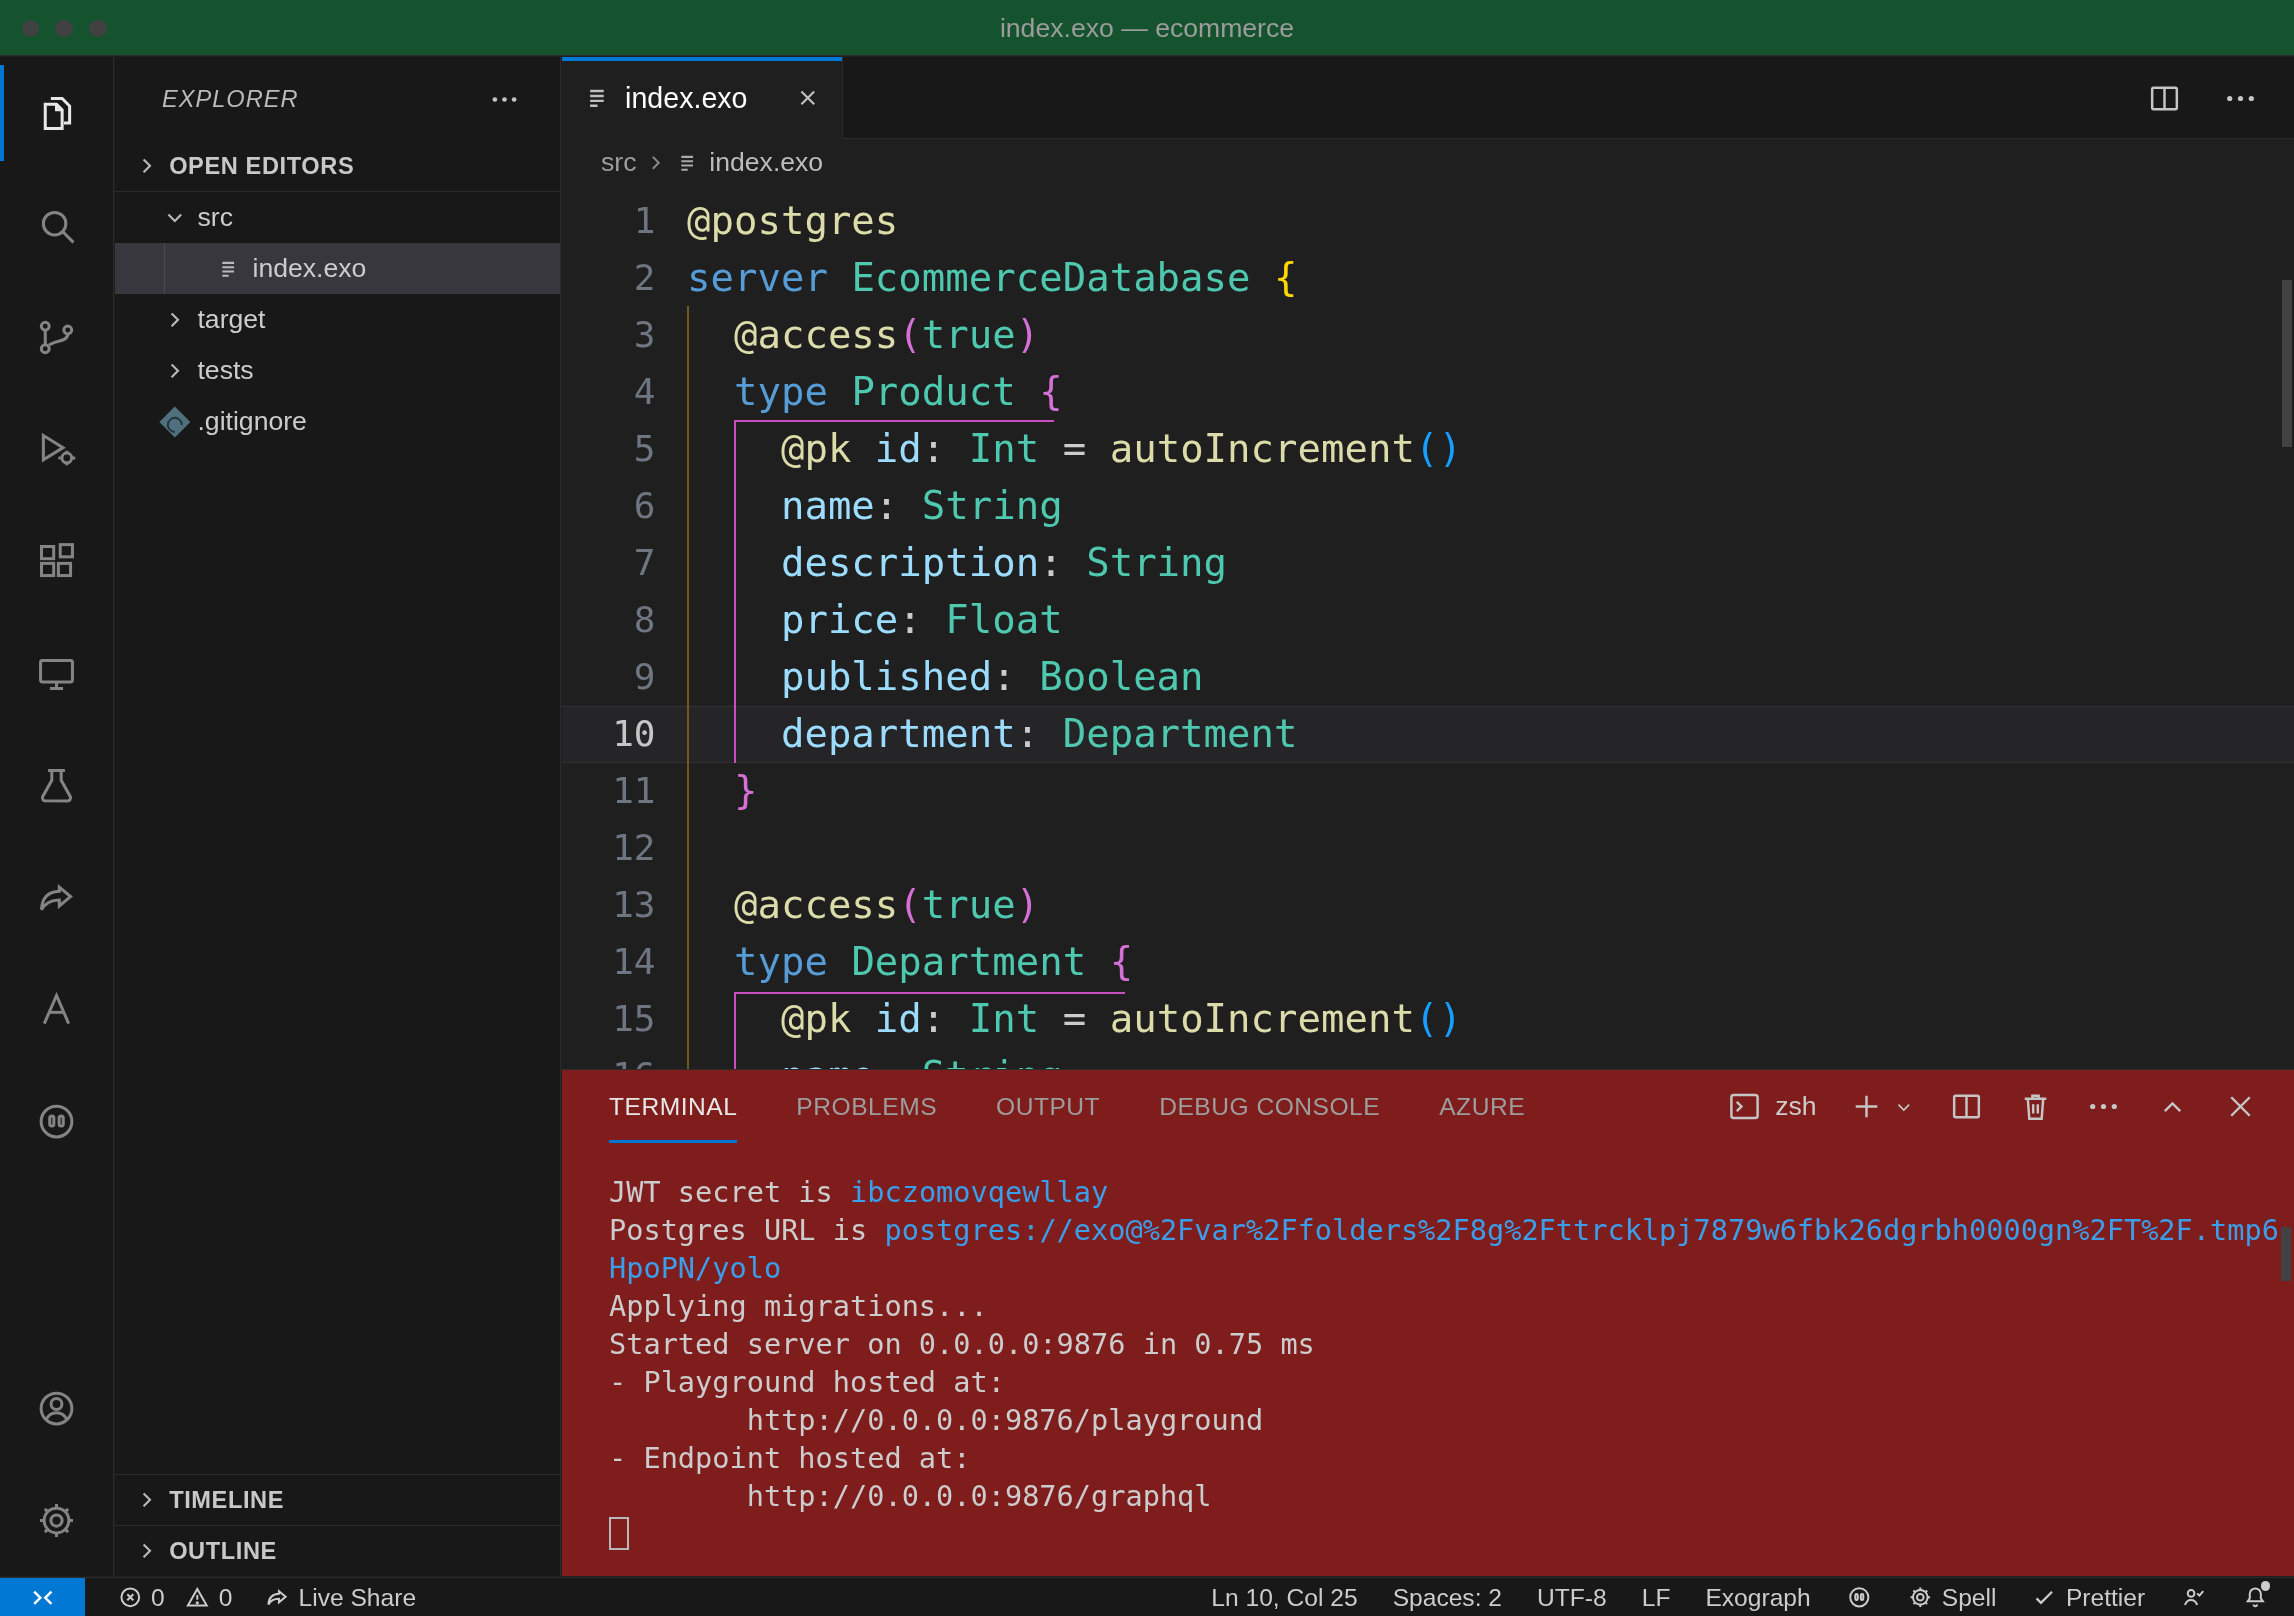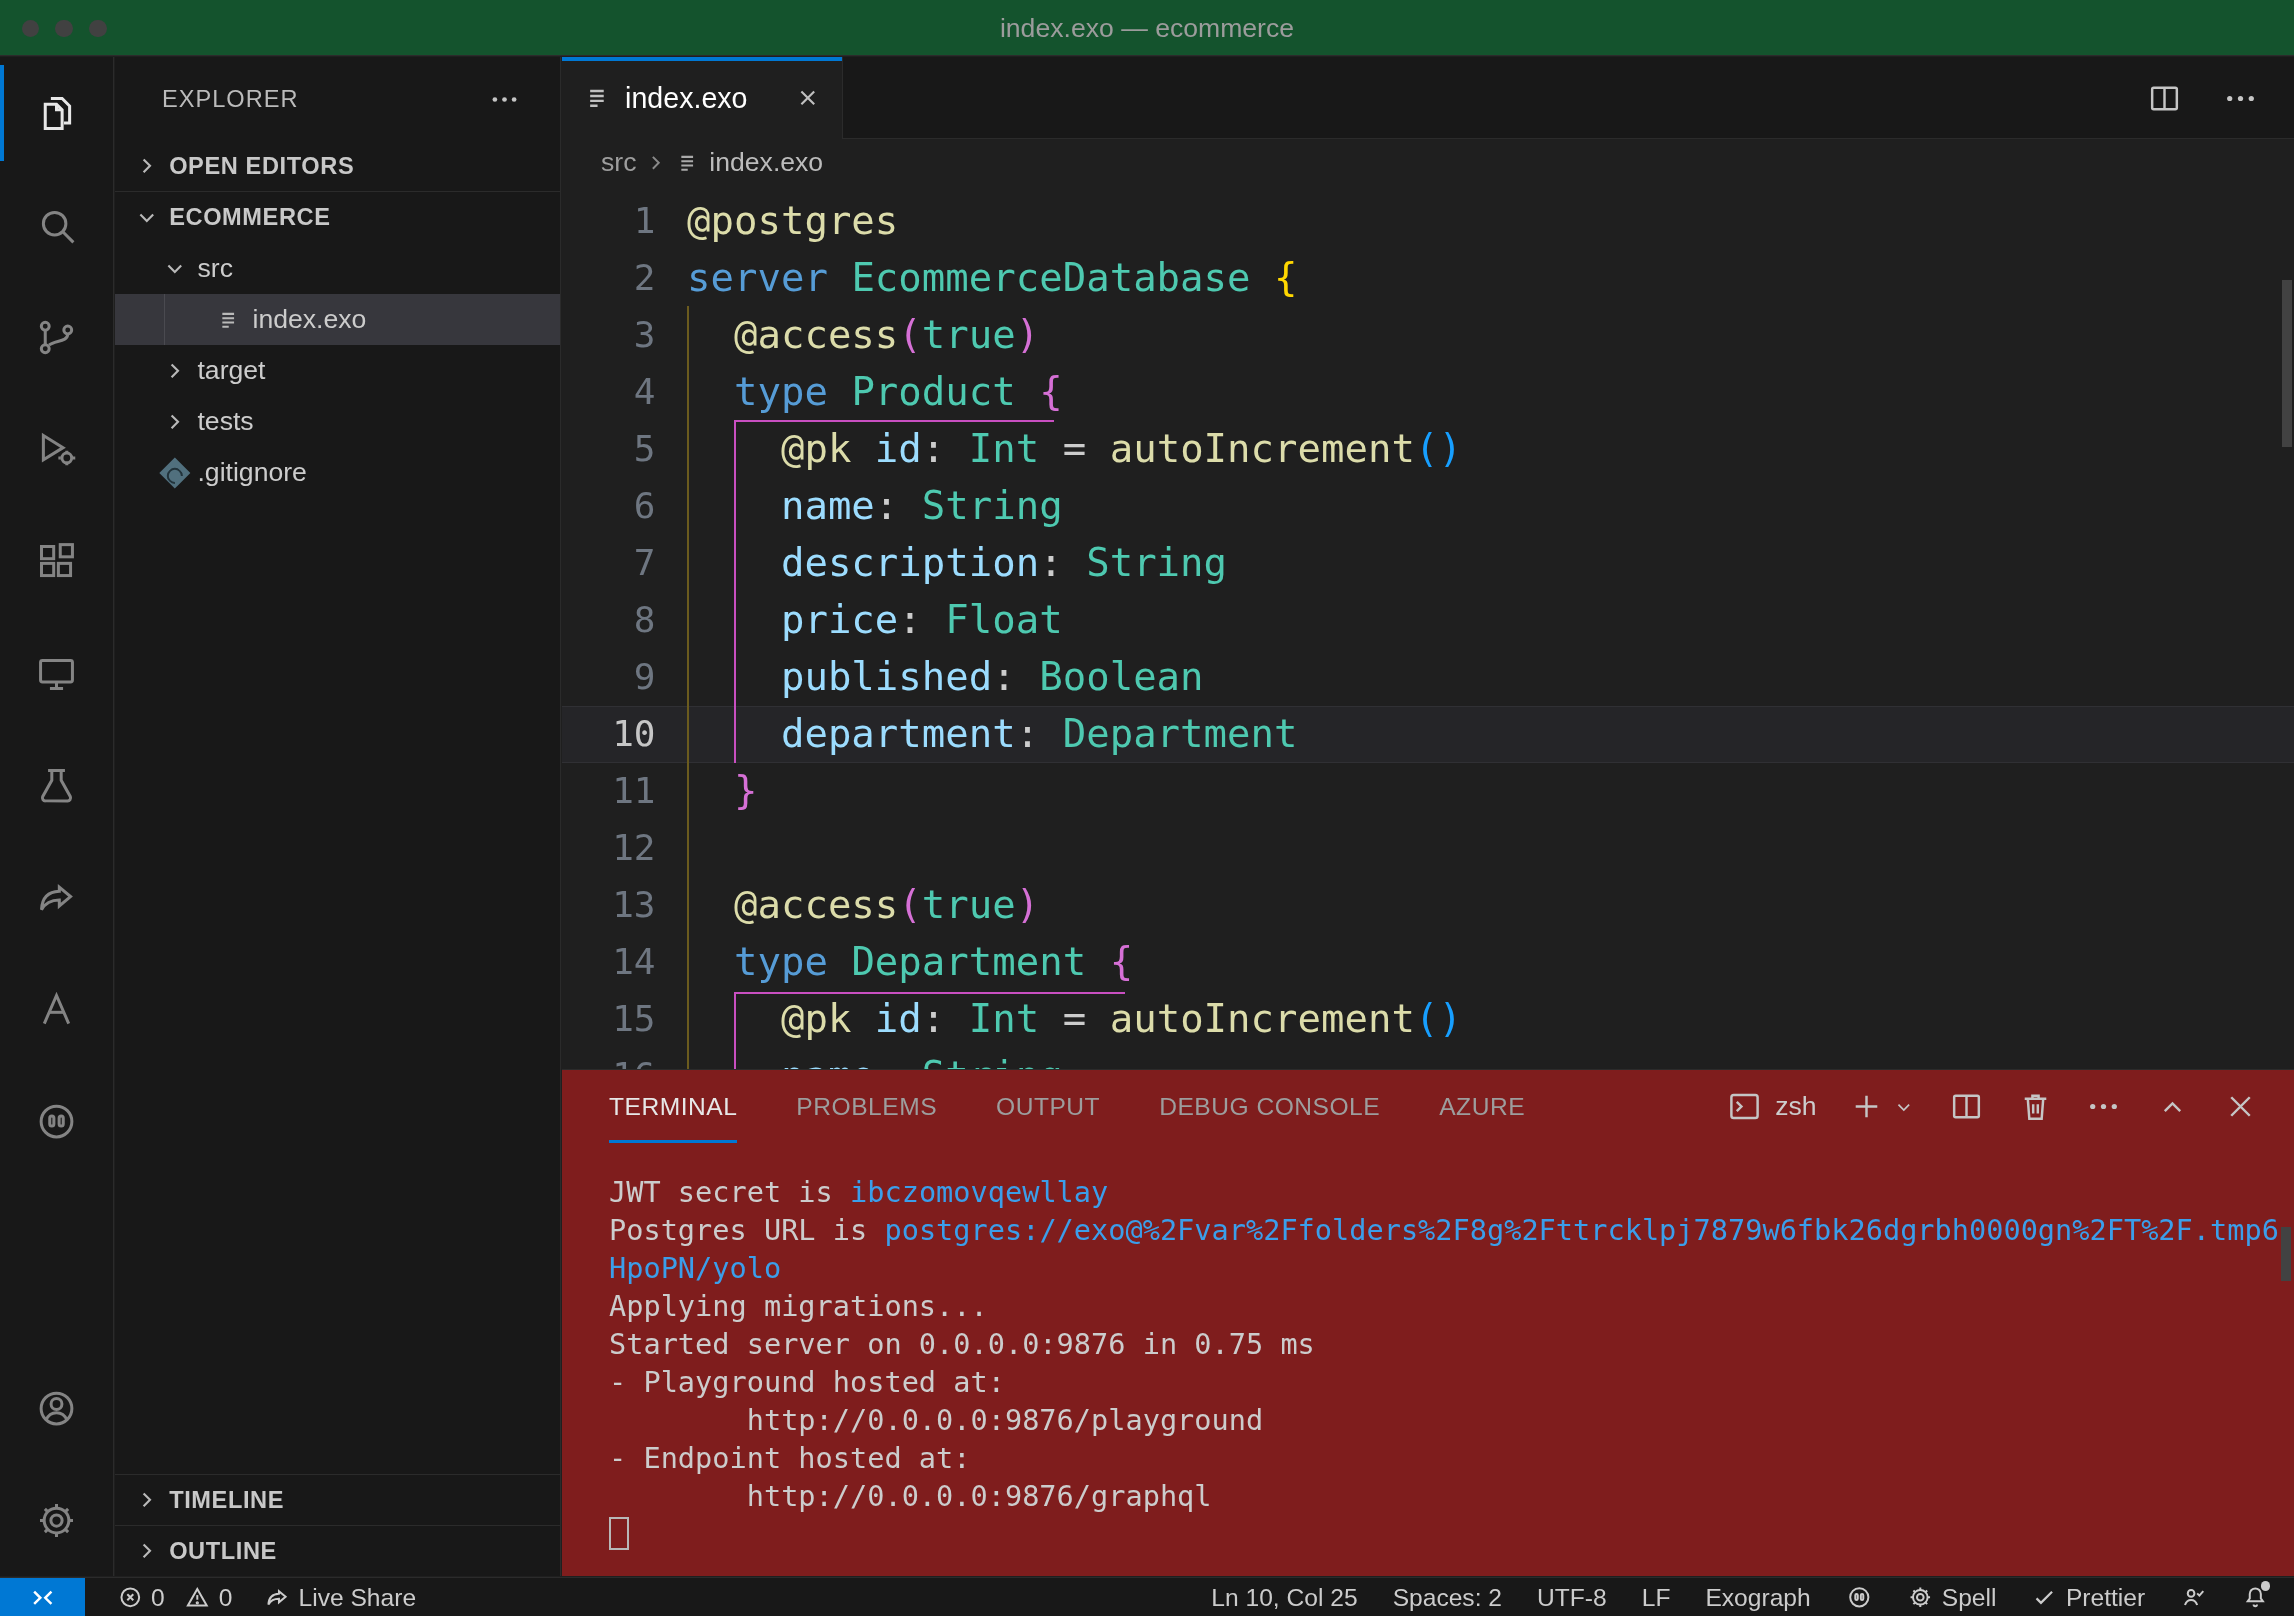--- a/index.html
+++ b/index.html
@@ -24,21 +24,21 @@
   .ab-item { position:relative; width:100%; height:112px; display:flex; align-items:center; justify-content:center; }
   .ab-item svg { width:45px; height:45px; }
   .ab-item.active { color:#e7e7e7; }
   .ab-item.active::before { content:""; position:absolute; left:0; top:7.9px; bottom:7.9px; width:3.9px; background:#0078d4; }
   .ab-spacer { flex:1; }
 
   
   .sidebar { position:absolute; left:115px; top:57px; width:446px; height:1519px;
     background:#181818; border-right:1px solid #2b2b2b; }
   .sb-header { height:84px; display:flex; align-items:center; padding:0 39px 0 47px;
-    font-size:23.6px; letter-spacing:1px; color:#bbbbbb; }
+    font-size:23.6px; letter-spacing:1px; color:#bbbbbb;font-style:italic; }
   .sb-header .more { margin-left:auto; color:#c5c5c5; }
   .sb-header .more svg { width:33px; height:33px; }
   .trow { display:flex; align-items:center; height:51px; font-size:26.6px; color:#cccccc; position:relative; }
   .trow .chev svg, .trow .ficon svg { width:25.6px; height:25.6px; }
   .trow .chev, .trow .ficon { margin-right:9.9px; color:#b9b9b9; }
   .sec { font-weight:bold; font-size:23.6px; letter-spacing:0.6px; color:#c8c8c8; padding-left:18.7px; }
   .sec-open-editors { border-bottom:1px solid #2b2b2b; }
   .row-d1 { padding-left:47px; }
   .row-index { padding-left:102px; background:#37373d; }
   .row-index::before { content:""; position:absolute; left:49px; top:0; bottom:0; width:1px; background:#4a4a50; }
@@ -249,28 +249,20 @@
           </svg>
         </span>
     </div>
     <div class="trow sec sec-open-editors">
       <span class="chev">
           <svg viewBox="0 0 24 24" fill="none" stroke="currentColor" stroke-width="2">
             <path d="M9 6l6 6-6 6"></path>
           </svg>
         </span>
       <span>OPEN EDITORS</span>
-    </div>
-    <div class="trow sec">
-      <span class="chev">
-          <svg viewBox="0 0 24 24" fill="none" stroke="currentColor" stroke-width="2">
-            <path d="M6 9l6 6 6-6"></path>
-          </svg>
-        </span>
-      <span>ECOMMERCE</span>
     </div>
     <div class="trow row-d1">
       <span class="chev">
           <svg viewBox="0 0 24 24" fill="none" stroke="currentColor" stroke-width="2">
             <path d="M6 9l6 6 6-6"></path>
           </svg>
         </span>
       <span>src</span>
     </div>
     <div class="trow row-index">

